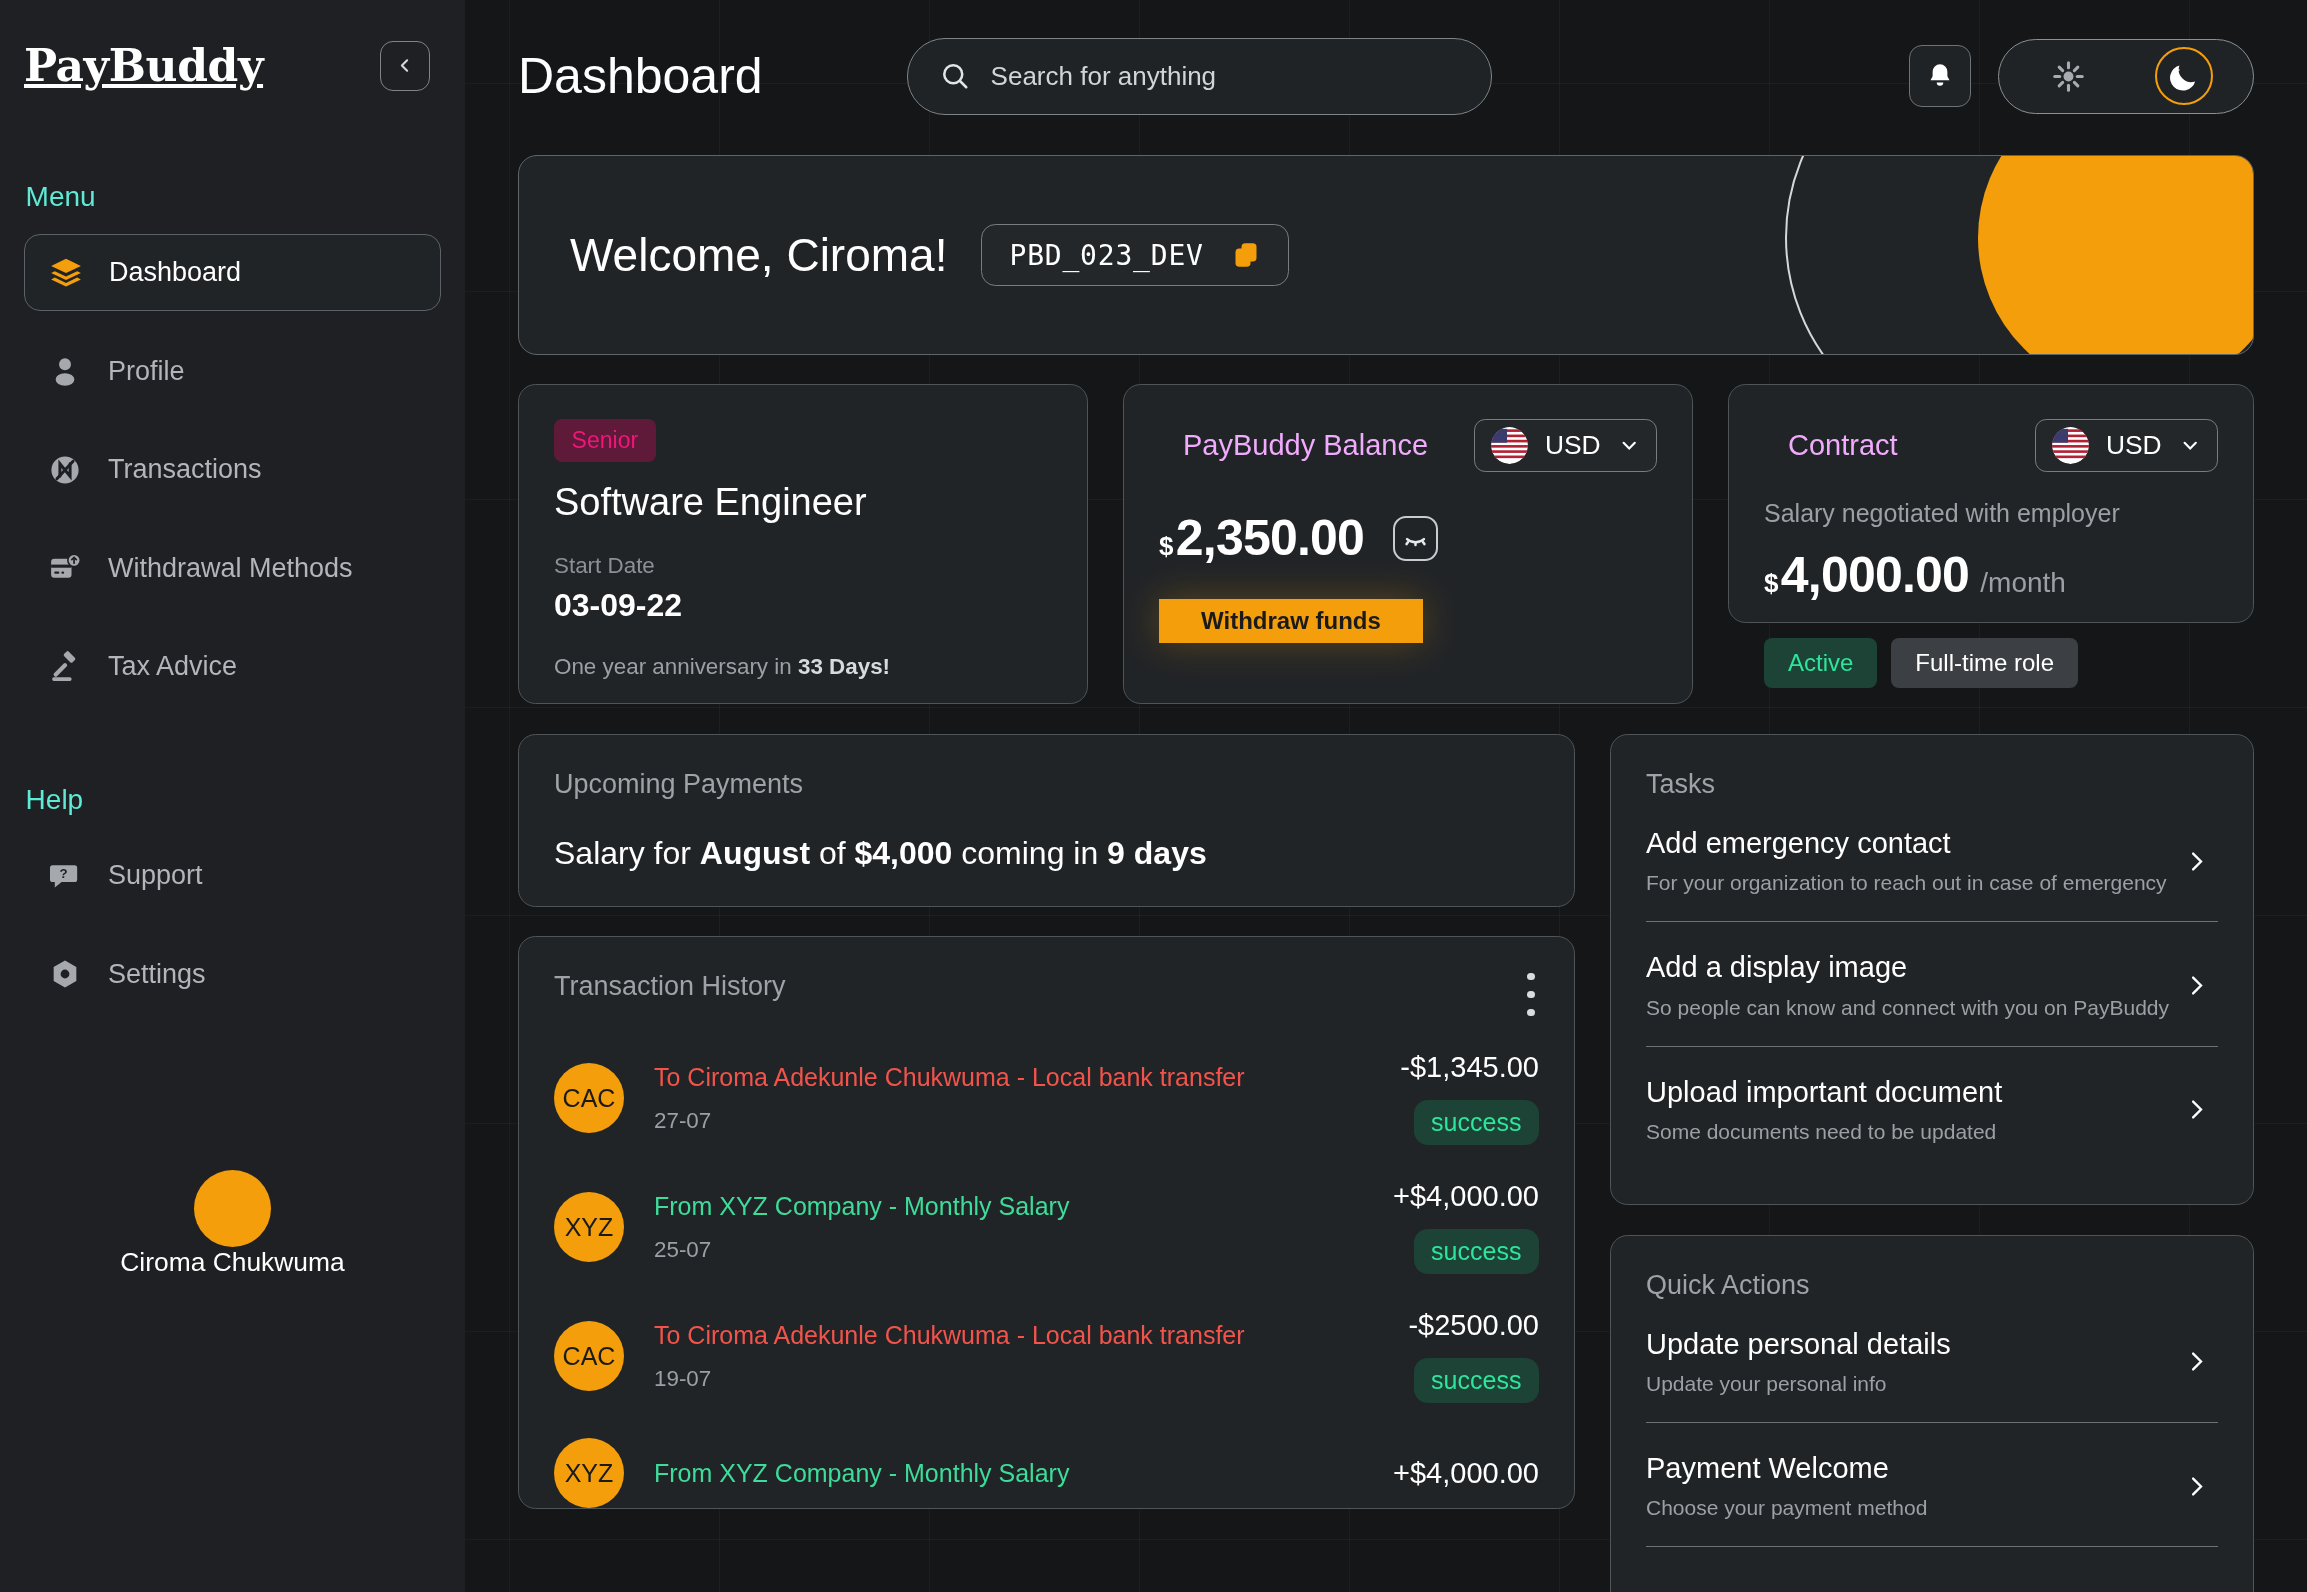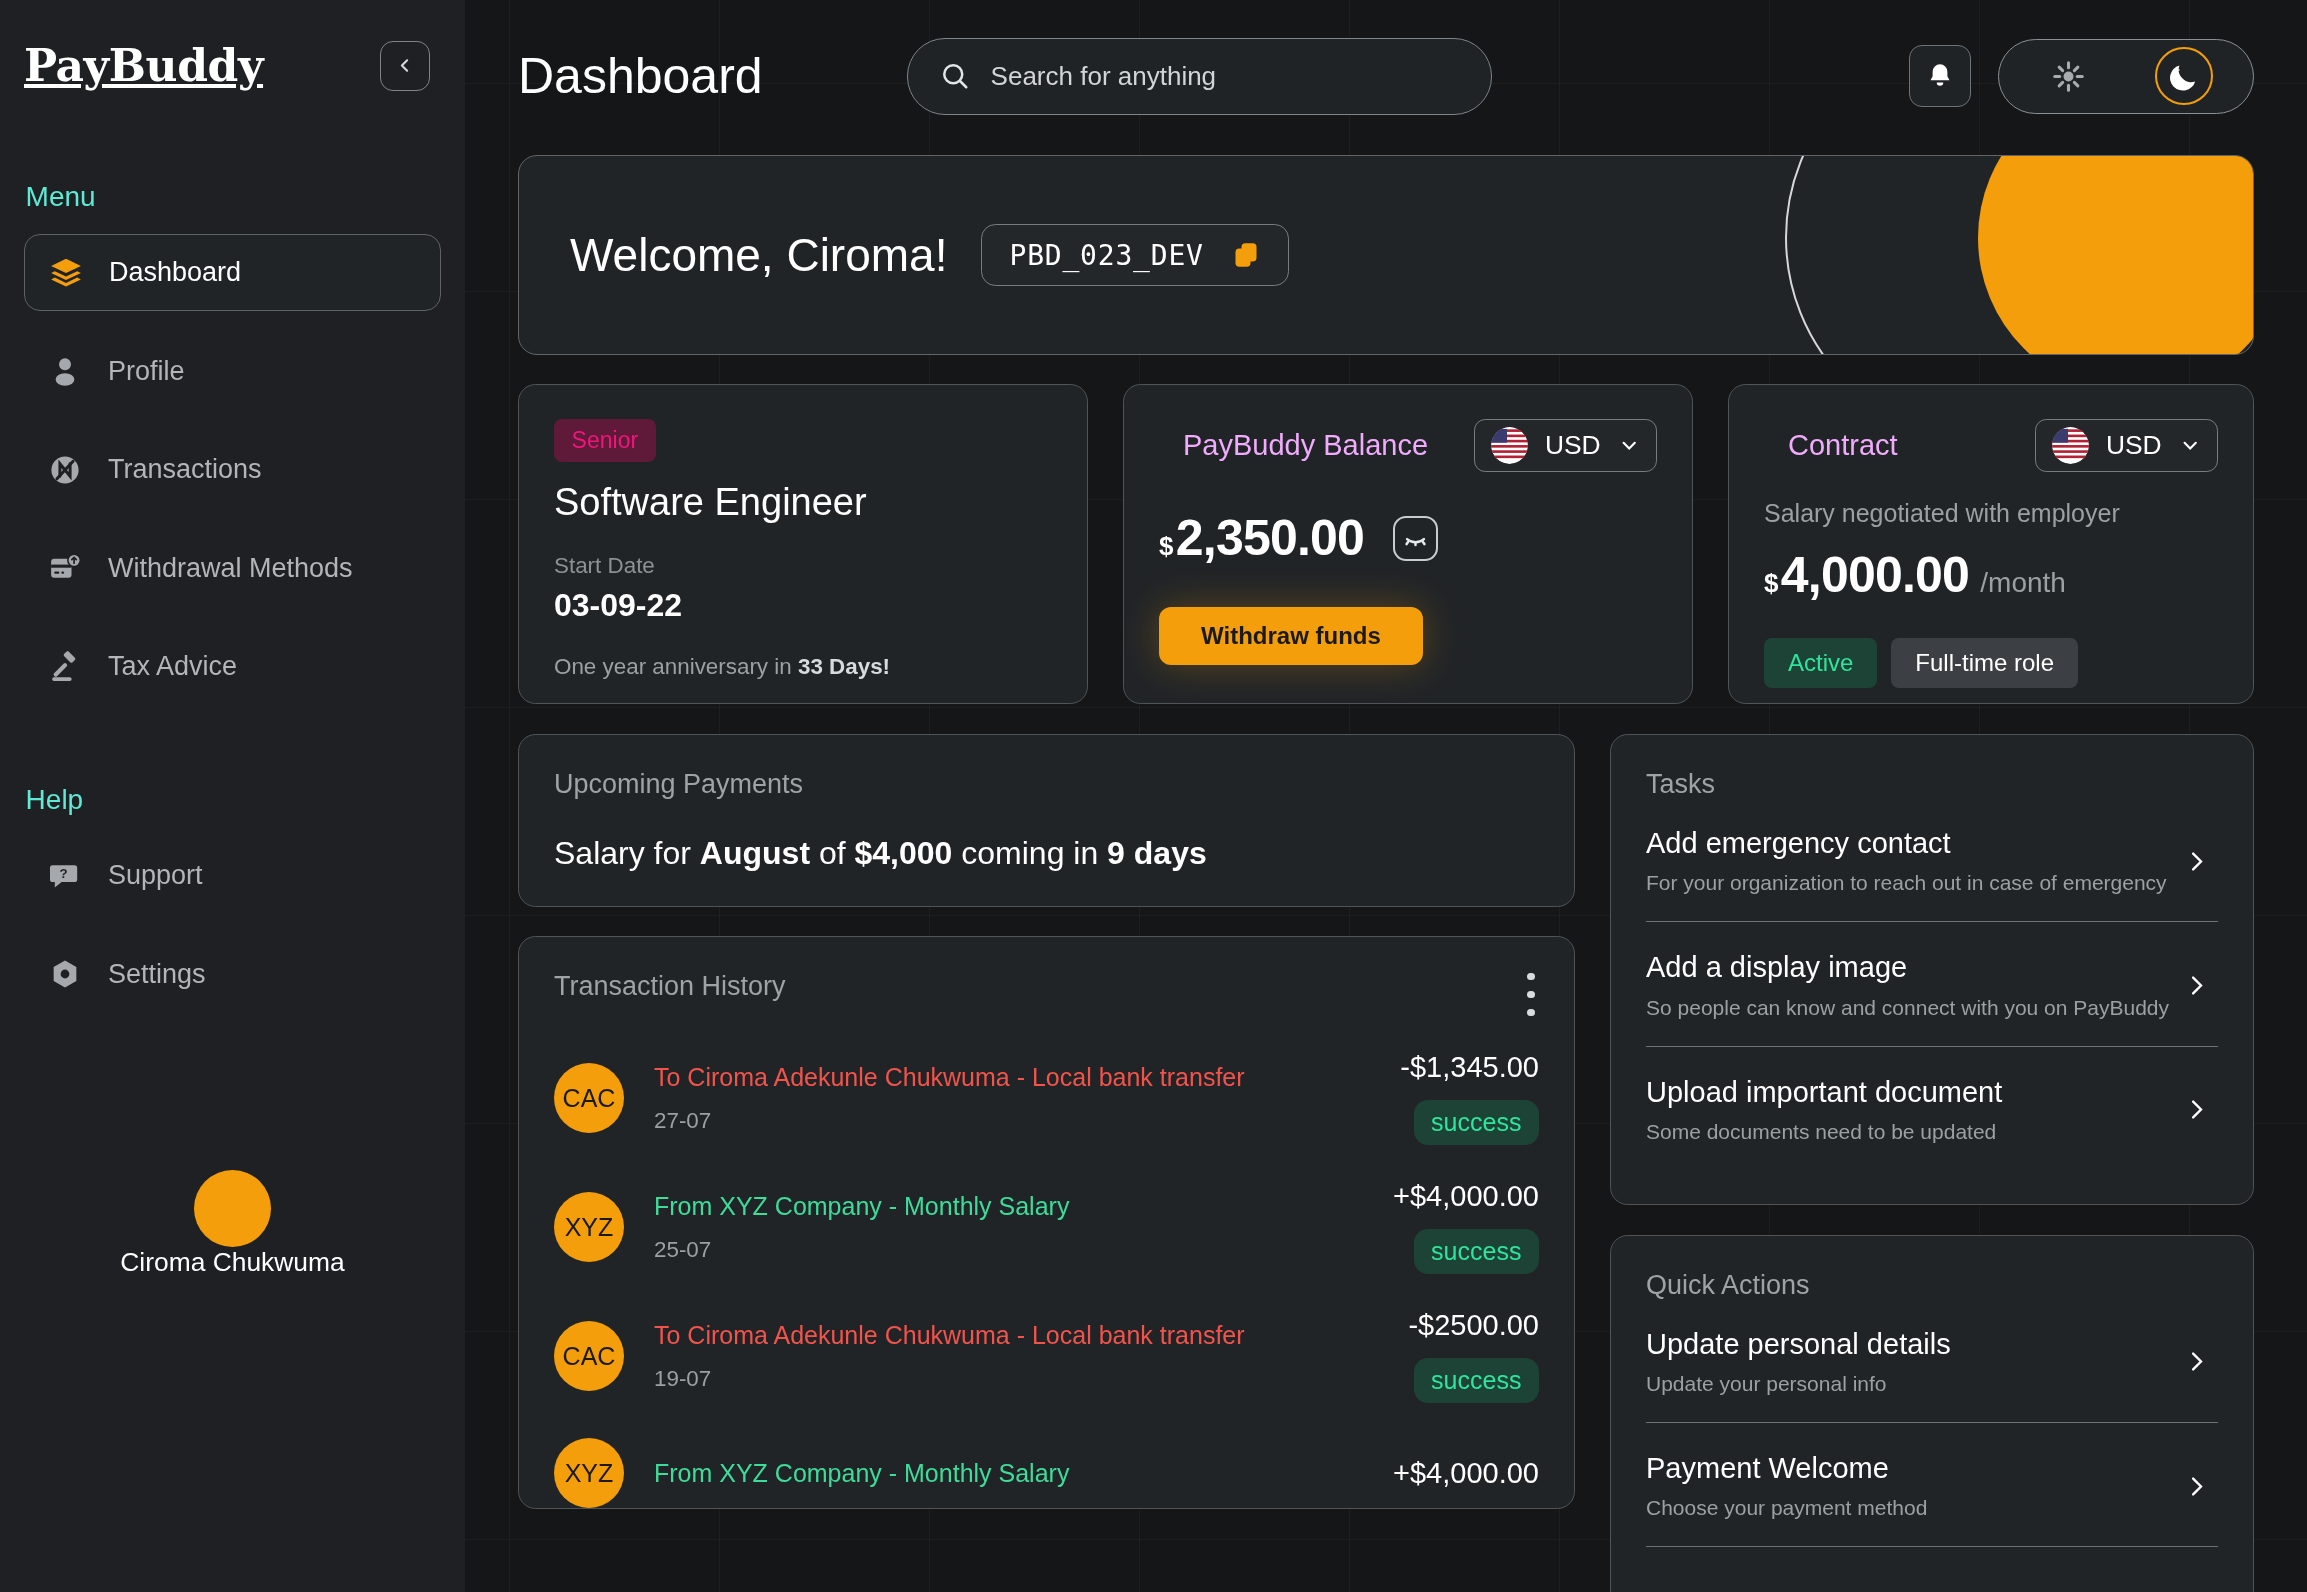--- a/index.html
+++ b/index.html
@@ -165,21 +165,21 @@
   
   .cards-row { display: flex; gap: 35px; margin-top: 29px; }
   .card {
     background: #212427;
     border: 1.6px solid #4e5458;
     border-radius: 17.6px;
     padding: 34px 35px;
   }
   .card.job { width: 570px; height: 320px; }
   .card.balance { width: 570px; height: 320px; position: relative; }
-  .card.contract { flex: 1; height: 320px; }
+  .card.contract { flex: 1; height: 239px; }
 
   .badge-senior {
     display: inline-block; background: #5e1a38; color: #F0157A;
     font-size: 23px; padding: 8px 17.6px; border-radius: 8px;
   }
   .job-title { font-size: 38px; color: #ffffff; margin-top: 19px; }
   .small-label { font-size: 22.4px; color: #8c9196; margin-top: 29px; }
   .start-date { font-size: 32px; color: #ffffff; font-weight: 700; margin-top: 8px; }
   .anniv { font-size: 22.4px; color: #9aa0a4; margin-top: 30px; }
   .anniv b { color: #d7dbde; }
@@ -198,22 +198,22 @@
   .amount-row { display: flex; align-items: center; gap: 29px; margin-top: 37px; }
   .amount { font-size: 50px; color: #ffffff; font-weight: 700; letter-spacing: -0.8px;
     display: flex; align-items: baseline; }
   .amount .cur { font-size: 26px; font-weight: 700; margin-right: 3.2px; }
   .eye-btn {
     width: 45px; height: 45px; border: 2.4px solid #c8ccd0; border-radius: 13px;
     display: flex; align-items: center; justify-content: center; cursor: pointer;
   }
   .eye-btn svg { width: 27px; height: 27px; }
   .withdraw-btn {
-    margin-top: 40px; width: 264px; height: 58px;
-    background: #F59E0B; color: #1a1a1a; border: none; border-radius: 12px;
+    margin-top: 32px; width: 264px; height: 44px;
+    background: #F59E0B; color: #1a1a1a; border: none; border-radius: 0;
     font-size: 24px; font-weight: 700; cursor: pointer;
     font-family: "Liberation Sans", sans-serif;
     box-shadow: 0 0 37px rgba(245,158,11,0.28);
   }
 
   .contract-sub { font-size: 25px; color: #9aa0a4; margin-top: 27px; }
   .contract-amt-row { display: flex; align-items: baseline; gap: 11.2px; margin-top: 17.6px; }
   .per-month { font-size: 28px; color: #9aa0a4; }
   .pill-row { display: flex; gap: 14px; margin-top: 34px; }
   .pill { border-radius: 8px; height: 50px; padding: 0 24px;

